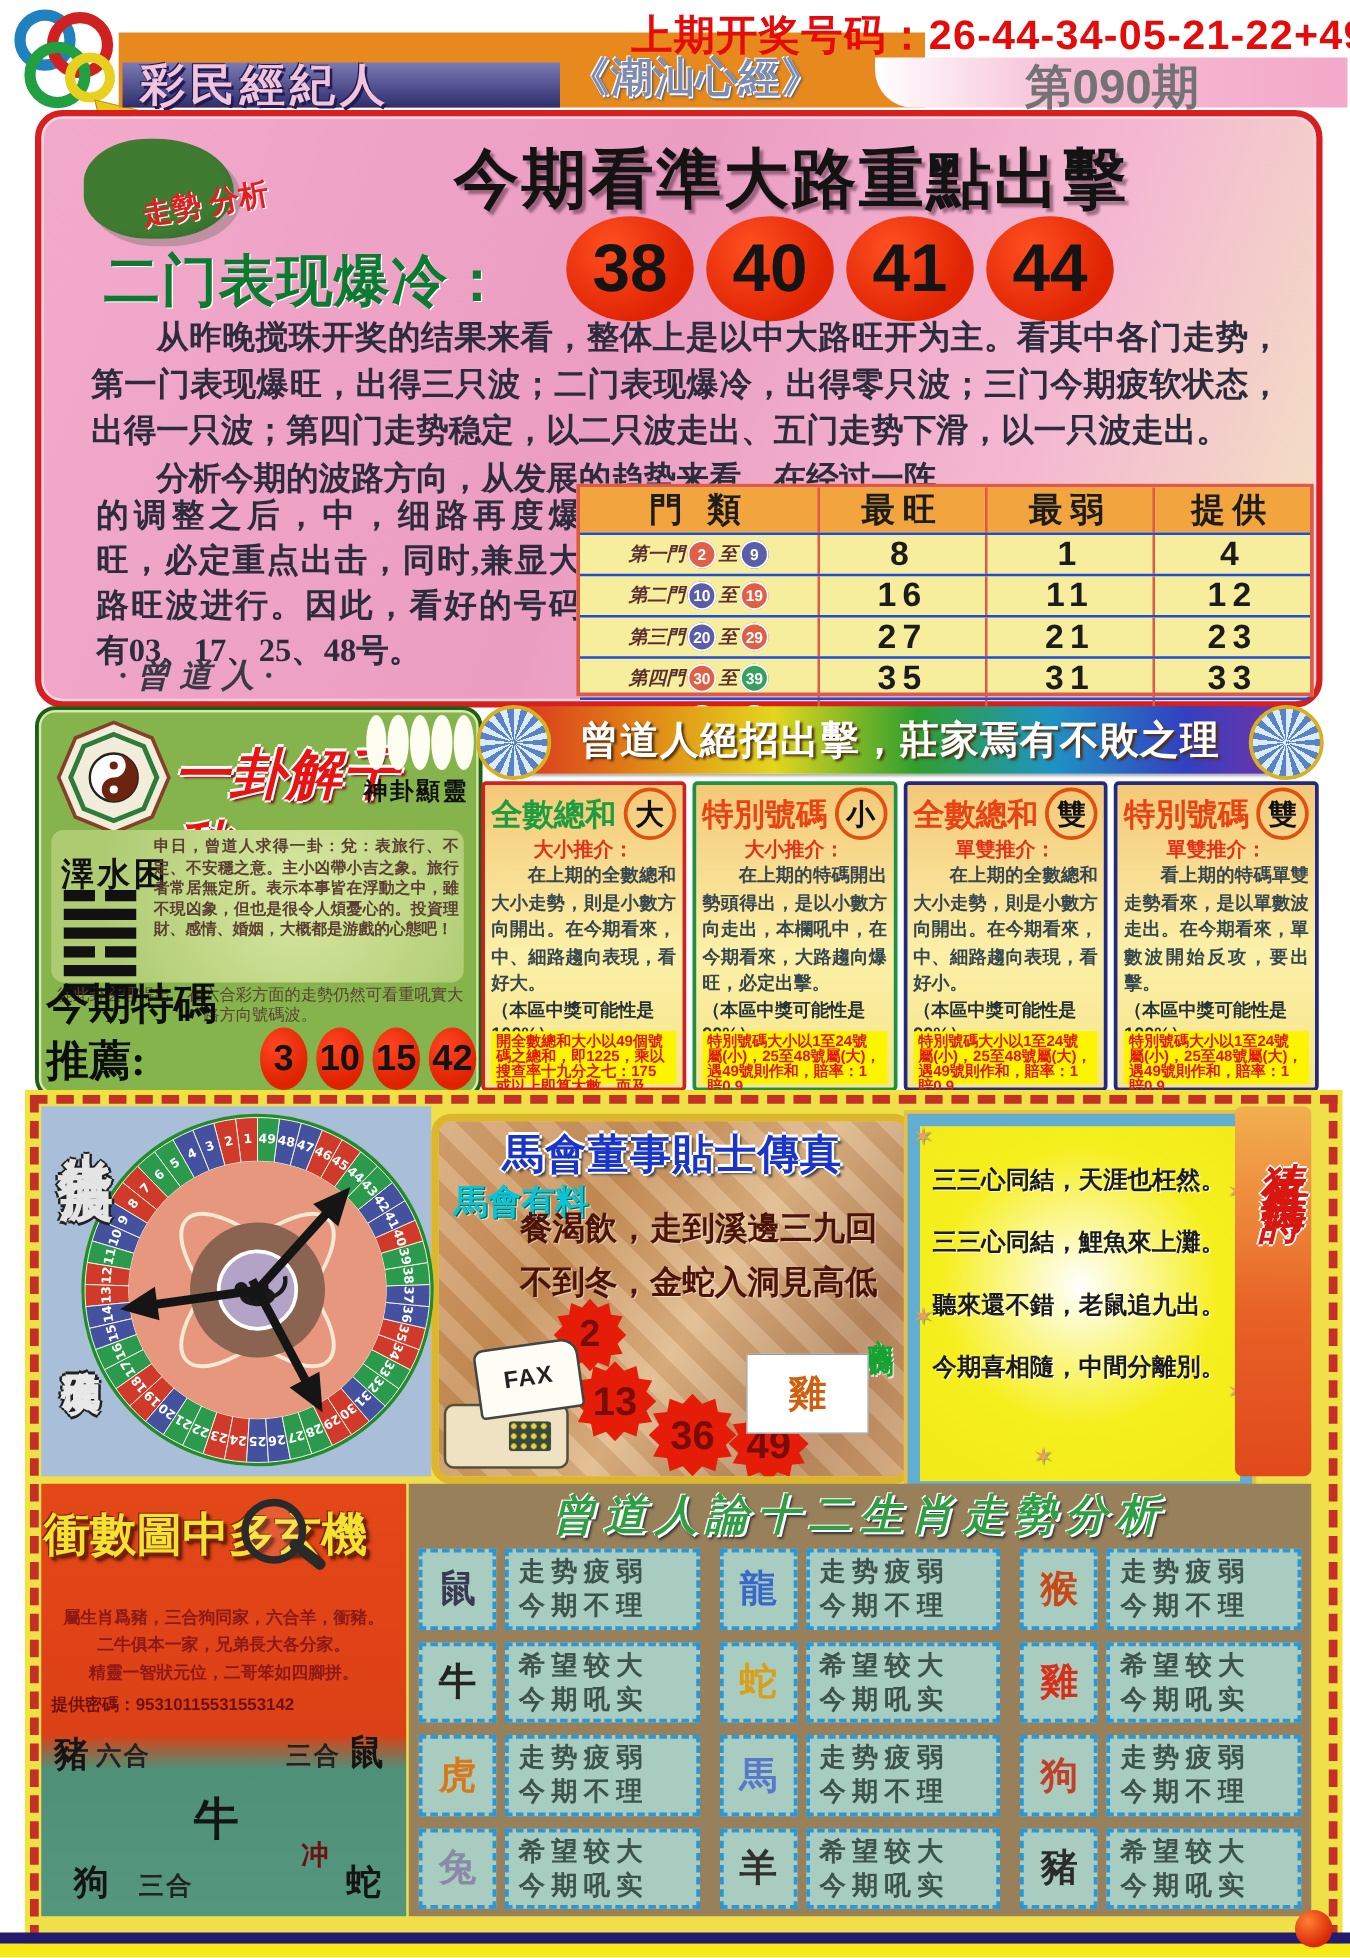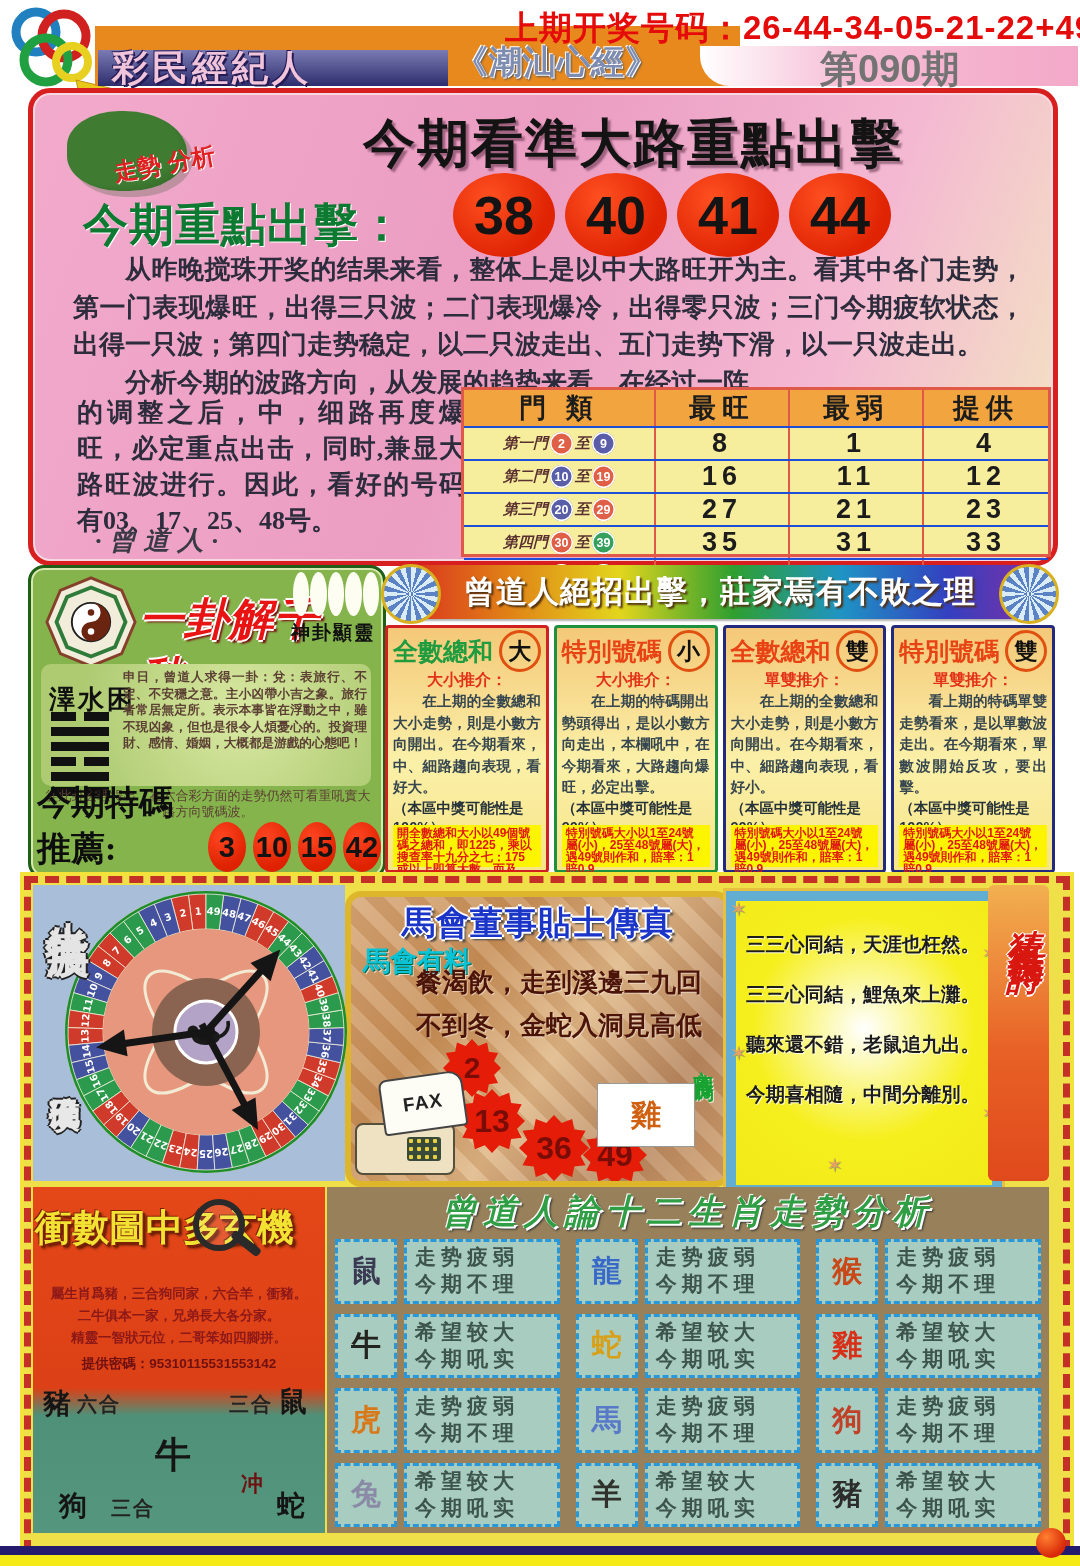--- a/index.html
+++ b/index.html
@@ -192,21 +192,21 @@
   #d-title{left:2px;top:6px;width:288px;text-align:left;color:#f2e232;font-size:37px;
     font-weight:900;letter-spacing:0px;
     text-shadow:2px 2px 0 #7a2008,-1px -1px 0 #7a2008,3px 3px 3px #401000;}
   #d-mag{left:160px;top:12px;width:40px;height:40px;border:6px solid #2a2a2a;
     border-radius:50%;background:rgba(255,255,255,.12);}
   #d-mag-handle{left:196px;top:52px;width:34px;height:9px;background:#2a2a2a;
     transform:rotate(38deg);border-radius:4px;}
   #d-body{left:8px;top:96px;width:276px;color:#8c1818;font-size:13.5px;font-weight:800;
     line-height:22px;text-align:center;}
   #d-code{left:8px;top:168px;width:276px;color:#6e1010;font-size:13.5px;font-weight:900;
-    text-align:center;}
+    }
   .d-mark{position:absolute;color:#151515;font-weight:900;}
   .d-label{position:absolute;color:#232323;font-size:20px;font-weight:900;letter-spacing:2px;}
 
   #d-grid{left:296px;top:304px;width:722px;height:346px;background:#97805a;}
   #g-title{left:0;top:2px;width:100%;text-align:center;color:#2f9e44;font-size:34px;
     font-weight:900;font-style:italic;letter-spacing:7px;font-family:"Liberation Serif",serif;
     text-shadow:2px 2px 0 #fff,-1px -1px 0 #fff,3px 3px 2px #333;}
   #g-cells{left:8px;top:52px;width:706px;height:288px;display:flex;gap:16px;}
   .g-col{flex:1;display:flex;flex-direction:column;gap:10px;}
   .g-cell{flex:1;display:flex;gap:7px;}
@@ -242,21 +242,21 @@
   <div class="abs" id="hdr-lastdraw">上期开奖号码：26-44-34-05-21-22+49</div>
   <div class="abs" id="hdr-issue">第090期</div>
 </div>
 
 <div class="abs" id="panelA">
   <div class="abs" id="a-badge">
     <div class="abs" id="a-frog"></div>
     <div class="abs" id="a-badge-text">走勢 分析</div>
   </div>
   <div class="abs serif" id="a-title">今期看準大路重點出擊</div>
-  <div class="abs serif" id="a-focus-label">今期重點出擊：</div>
+  <div class="abs serif" id="a-focus-label">二门表现爆冷：</div>
   <div class="abs" id="a-focus-nums">
     <div class="big-oval">38</div>
     <div class="big-oval">40</div>
     <div class="big-oval">41</div>
     <div class="big-oval">44</div>
   </div>
   <div class="abs serif" id="a-para">
     <p>从昨晚搅珠开奖的结果来看，整体上是以中大路旺开为主。看其中各门走势，第一门表现爆旺，出得三只波；二门表现爆冷，出得零只波；三门今期疲软状态，出得一只波；第四门走势稳定，以二只波走出、五门走势下滑，以一只波走出。</p>
     <p>分析今期的波路方向，从发展的趋势来看，在经过一阵</p>
   </div>

